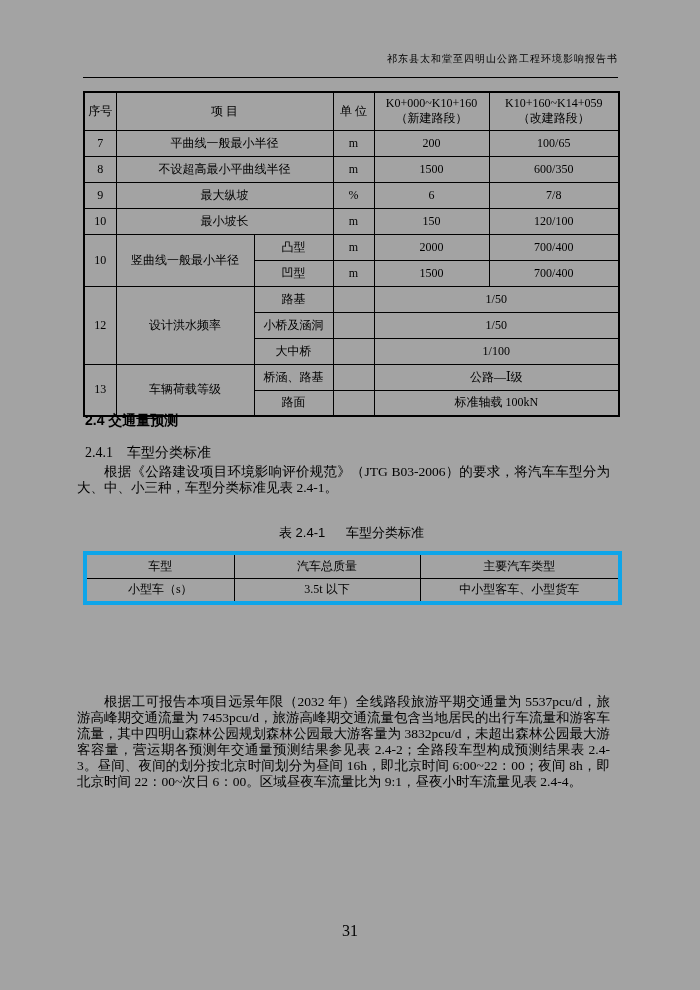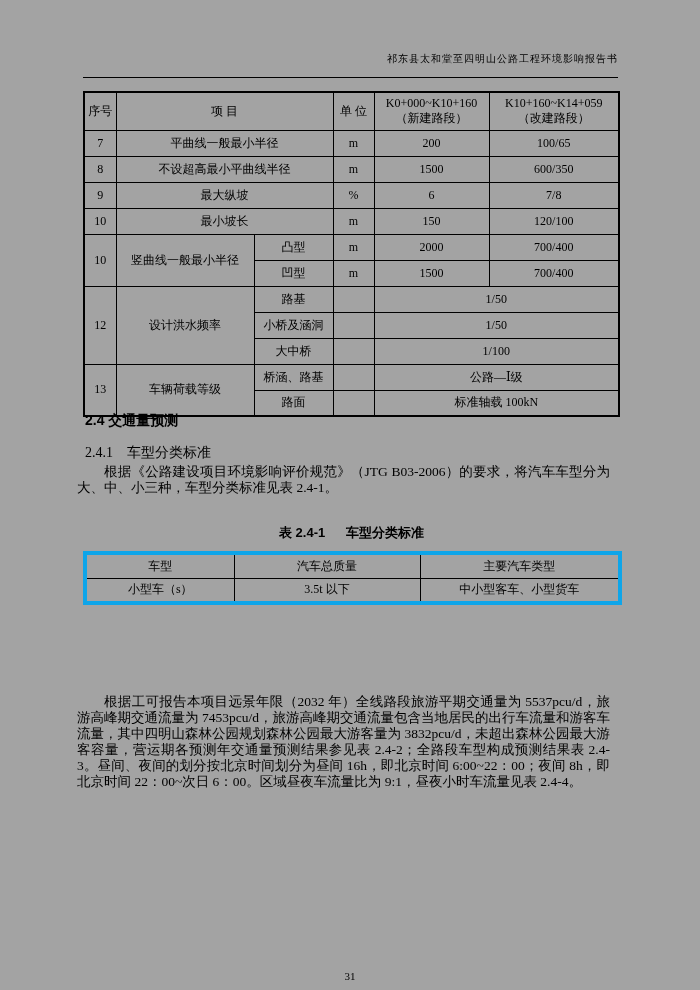--- a/index.html
+++ b/index.html
@@ -47,32 +47,32 @@
     position:absolute;left:85px;margin:0;
     font-size:14px;font-weight:normal;
   }
   .para{
     position:absolute;left:77px;width:533px;margin:0;
     font-size:13.5px;line-height:16px;
     text-align:justify;text-indent:27px;
   }
   .tbl-caption{
     position:absolute;left:85px;width:533px;
-    text-align:center;font-weight:bold;font-size:13px;
+    text-align:center;font-weight:normal;font-size:13px;
     font-family:"Liberation Sans","DejaVu Sans",sans-serif;
   }
   .tbl-caption .cap-title{margin-left:1.6em;}
   .class-table{
     position:absolute;top:551px;left:83px;width:535px;
     border:4px solid #0ea5e9;
   }
   .class-table tr{height:25px;}
   .page-number{
-    position:absolute;top:970px;left:0;width:700px;
-    text-align:center;font-size:11px;
+    position:absolute;top:922px;left:0;width:700px;
+    text-align:center;font-size:16px;
   }
 </style>
 </head>
 <body>
 
 <div class="page">
 
   <div class="running-header">祁东县太和堂至四明山公路工程环境影响报告书</div>
   <div class="header-rule"></div>
 

